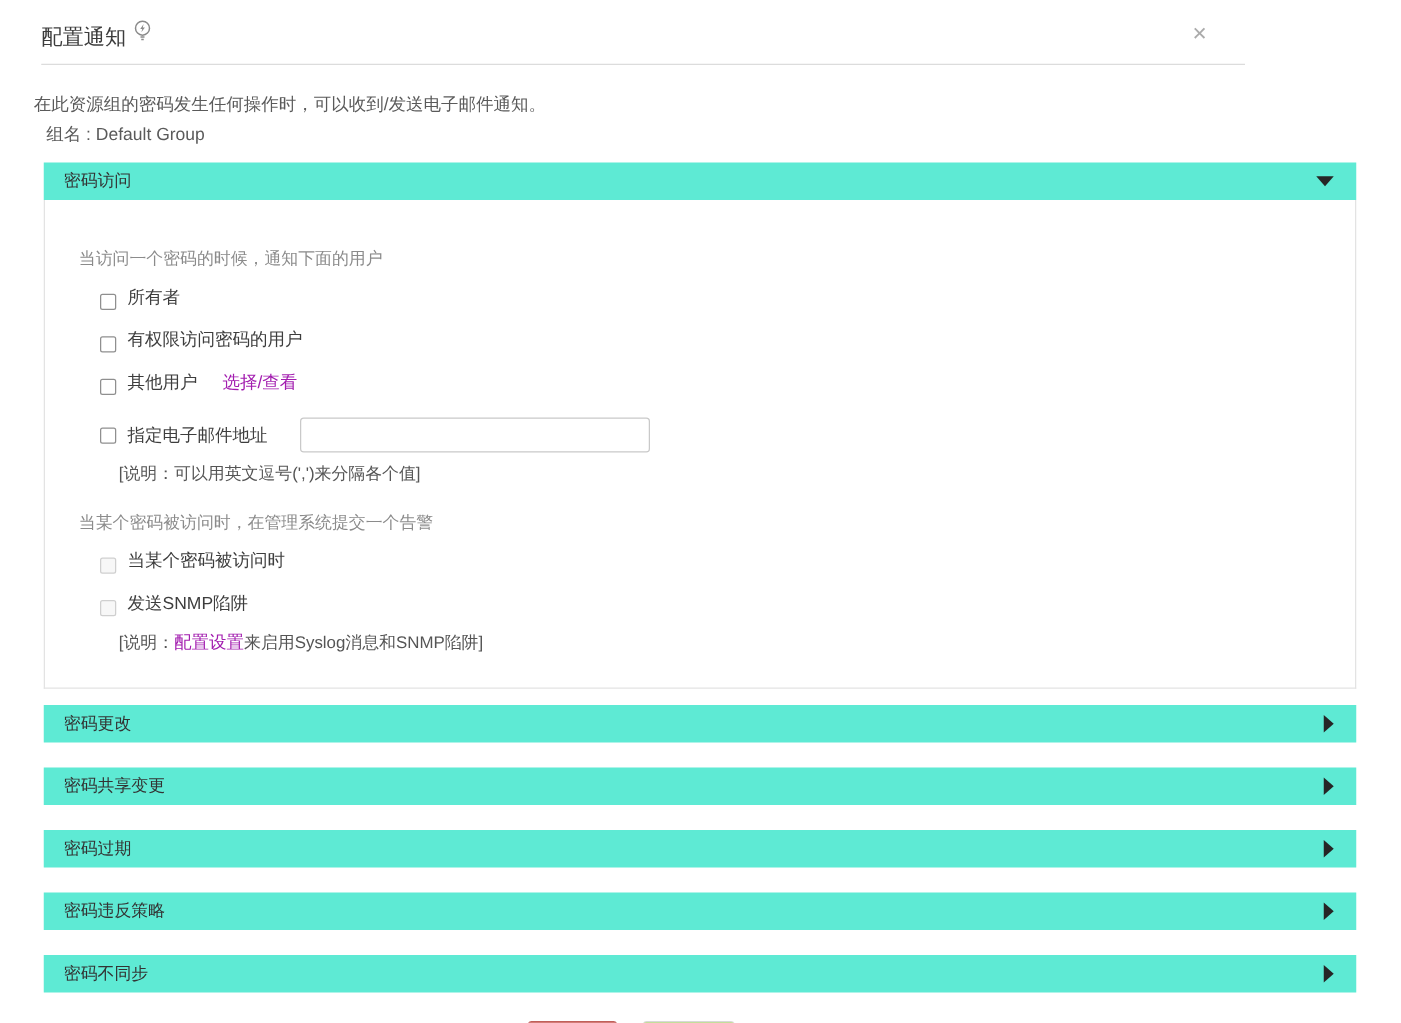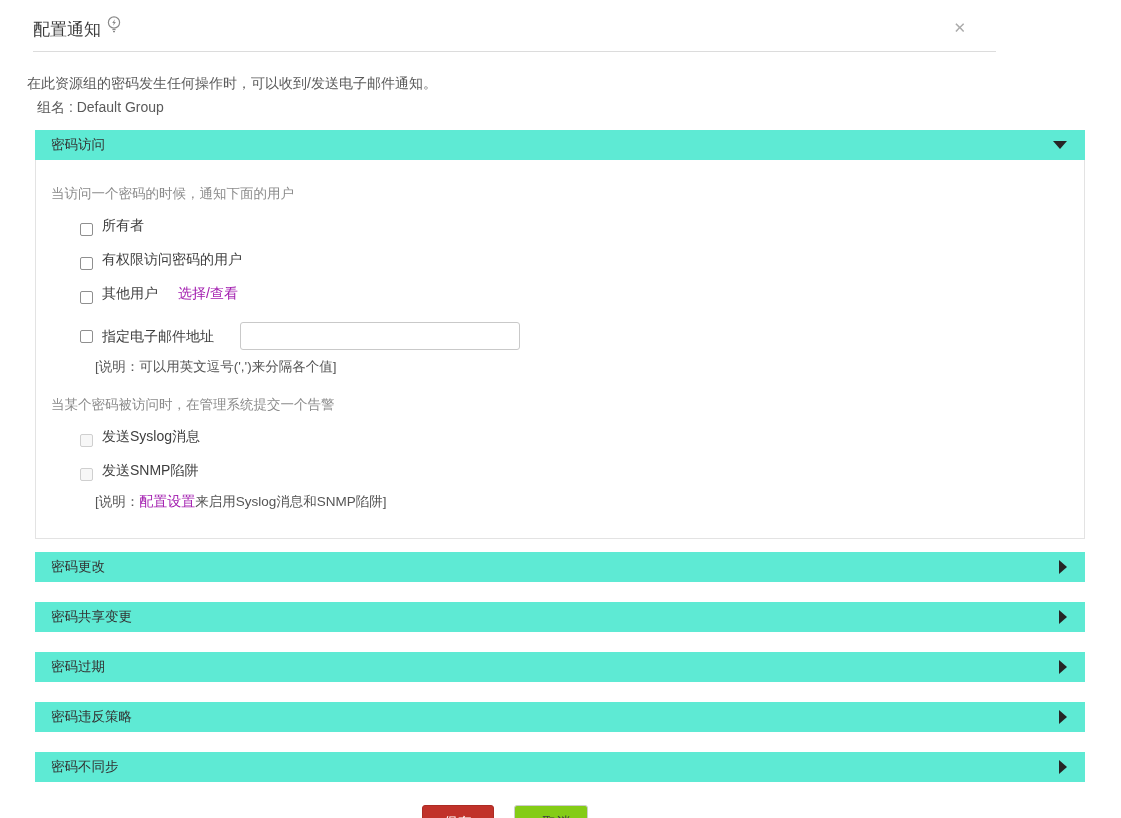--- a/index.html
+++ b/index.html
@@ -48,21 +48,21 @@
     border-left: 8px solid #262626;
   }
   .acc-collapsed { margin-top: 20px; }
   .acc-collapsed.first { margin-top: 13px; }
 
   
   .acc-body {
     border: 1px solid #e3e3e3; border-top: none; background: #fff;
     box-sizing: border-box; padding: 26px 20px 28px 15px;
   }
-  .lead { font-size: 13.5px; color: #8b8b8b; line-height: 18px; margin: 0; font-family: Liberation Mono, monospace; }
+  .lead { font-size: 13.5px; color: #8b8b8b; line-height: 18px; margin: 12px; }
   .lead.second { margin-top: 22px; }
 
   .cb-row { display: flex; align-items: flex-start; margin: 12px 0 0 29px; }
   .cb-row + .cb-row { margin-top: 14px; }
   input[type="checkbox"] {
     -webkit-appearance: none; appearance: none;
     width: 13px; height: 13px; margin: 7px 0 0 0; flex: 0 0 auto;
     border: 1px solid #8f8f8f; border-radius: 2px; background: #ffffff;
     cursor: pointer;
   }
@@ -155,21 +155,21 @@
         <span class="cb-label">指定电子邮件地址</span>
         <input class="email-input" type="text" value="" style="">
       </div>
 
       <div class="note">[说明：可以用英文逗号(',')来分隔各个值]</div>
 
       <div class="lead second">当某个密码被访问时，在管理系统提交一个告警</div>
 
       <div class="cb-row">
         <input type="checkbox" disabled="" style="">
-        <span class="cb-label">发送Syslog消息</span>
+        <span class="cb-label">当某个密码被访问时</span>
       </div>
 
       <div class="cb-row">
         <input type="checkbox" disabled="" style="">
         <span class="cb-label">发送SNMP陷阱</span>
       </div>
 
       <div class="note second">
         <span>[说明：</span><a class="inline-link">配置设置</a><span>来启用Syslog消息和SNMP陷阱]</span>
       </div>

